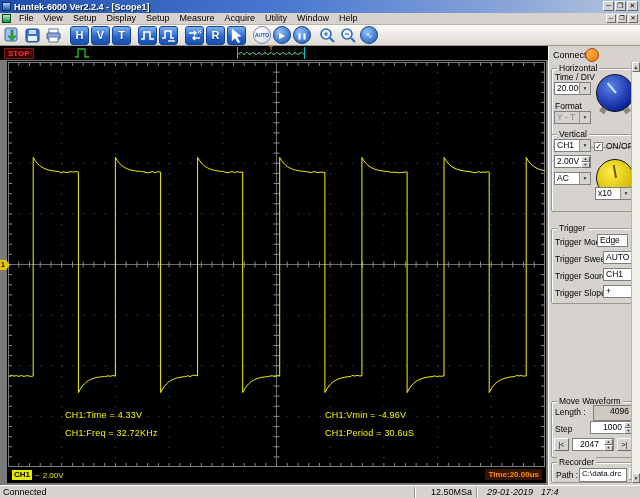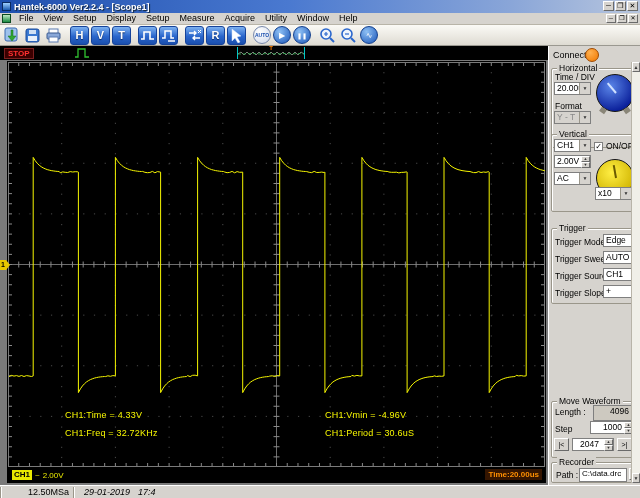--- a/index.html
+++ b/index.html
@@ -113,21 +113,21 @@
   .knob.yellow .pointer { background:#6a5a00; transform:rotate(170deg); }
   .vscroll { position:absolute; right:0; top:16px; width:9px; height:421px; background:#f0efe8; border-left:1px solid #b8b4a8; }
   .scrollbtn { position:absolute; left:0; width:8px; height:10px; background:#d6d3ce; border:1px solid;
     border-color:#fff #6a6a6a #6a6a6a #fff; font-size:5px; line-height:8px; text-align:center; color:#333; }
 
   
   .statusbar { position:absolute; left:0; top:485px; width:640px; height:13px; background:#d6d3ce;
     border-top:1px solid #fff; display:flex; align-items:center; font-size:9px; }
   .sb-sep { width:1px; height:11px; background:#9a968a; box-shadow:1px 0 0 #fff; }
   .sb-left { width:414px; padding-left:3px; }
-  .sb-rate { width:72px; text-align:right; padding-right:4px; }
+  .sb-rate { width:61px; text-align:right; padding-right:4px; }
   .sb-date { flex:1; display:flex; gap:8px; padding-left:10px; white-space:nowrap; overflow:hidden;font-style:italic; }
 </style>
 </head>
 <body>
 
 <div id="app">
 
   <div class="titlebar">
     <div class="appicon"></div>
     <div class="title">Hantek-6000 Ver2.2.4 - [Scope1]</div>
@@ -600,21 +600,21 @@
     </div>
     <div class="combo" style="left:14px; top:141px; width:37px;margin-left:32px;">
       <span class="val">x10</span>
       <span class="drop">▼</span>
     </div>
 
     <div class="group" style="top:182px; height:76px;">
       <div class="glabel">Trigger</div>
     </div>
     <div class="plabel" style="left:6px; top:191px;">Trigger Mode</div>
-    <div class="combo" style="left:54px; top:188px; width:31px;">
+    <div class="combo" style="left:48px; top:188px; width:31px;">
       <span class="val">Edge</span>
     </div>
     <div class="plabel" style="left:6px; top:208px;">Trigger Sweep</div>
     <div class="combo" style="left:54px; top:205px; width:31px;">
       <span class="val">AUTO</span>
     </div>
     <div class="plabel" style="left:6px; top:225px;">Trigger Source</div>
     <div class="combo" style="left:54px; top:222px; width:31px;">
       <span class="val">CH1</span>
     </div>
@@ -653,20 +653,21 @@
     <div class="textfield" style="left:30px; top:422px; width:48px;">C:\data.drc</div>
     <div class="smallbtn" style="left:80px; top:422px; width:10px; height:12px;"></div>
 
     <div class="vscroll">
       <div class="scrollbtn" style="top:0;">▲</div>
       <div class="scrollbtn" style="bottom:0;">▼</div>
     </div>
   </div>
 
   <div class="statusbar">
+    <div class="sb-left">Connected</div>
     <div class="sb-sep"></div>
     <div class="sb-rate">12.50MSa</div>
     <div class="sb-sep"></div>
     <div class="sb-date">
       <span>29-01-2019</span>
       <span>17:4</span>
     </div>
   </div>
 </div>
 

